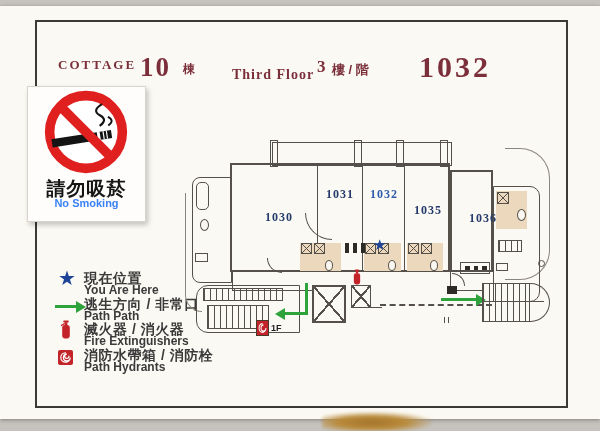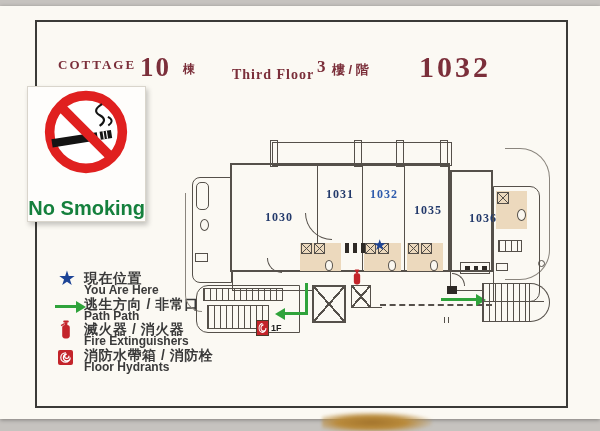--- a/index.html
+++ b/index.html
@@ -7,21 +7,21 @@
        font-family:"Liberation Sans","DejaVu Sans",sans-serif;}
   .abs{position:absolute;}
   .card{position:absolute;left:0;top:6px;width:600px;height:413px;background:#fbf9f3;
         box-shadow:0 1px 4px rgba(0,0,0,.35);}
   .frame{position:absolute;left:35px;top:20px;width:529px;height:384px;border:2px solid #3b3a37;}
   .maroon{color:#7b2f3a;font-family:"Liberation Serif","DejaVu Serif",serif;font-weight:bold;}
   
   .sticker{position:absolute;left:27px;top:86px;width:117px;height:134px;background:#fefdfb;
            border:1px solid #d9d5cc;box-shadow:2px 3px 5px rgba(0,0,0,.22);text-align:center;}
   .ns-zh{position:absolute;left:0;top:89px;width:117px;font-size:19px;font-weight:bold;color:#151515;letter-spacing:1px;}
-  .ns-en{position:absolute;left:0;top:110px;width:117px;font-size:20px;font-weight:bold;color:#15803d;text-align:right;}
+  .ns-en{position:absolute;left:0;top:110px;width:117px;font-size:11px;font-weight:bold;color:#3b82f6;}
   
   .lg-zh{font-size:14px;font-weight:bold;color:#3a3a3a;letter-spacing:.5px;line-height:11px;white-space:nowrap;}
   .lg-en{font-size:12px;font-weight:bold;color:#3a3a3a;line-height:12px;white-space:nowrap;}
   .star{color:#1d4496;}
   
   #plan{position:absolute;left:183px;top:133px;width:385px;height:215px;}
   .w{position:absolute;border:1px solid #55504a;box-sizing:border-box;}
   .w2{position:absolute;border:2px solid #55504a;box-sizing:border-box;}
   .hl{position:absolute;border-top:1.5px solid #55504a;}
   .vl{position:absolute;border-left:1.5px solid #55504a;}
@@ -69,20 +69,21 @@
     <g transform="rotate(-9 50 52)">
       <rect x="14" y="48" width="48" height="8.5" fill="#141414"></rect>
       <rect x="65" y="48" width="12" height="8.5" fill="#141414"></rect>
       <rect x="68" y="48" width="1.2" height="8.5" fill="#ffffff"></rect>
       <rect x="71.5" y="48" width="1.2" height="8.5" fill="#ffffff"></rect>
       <path d="M66 42 q 10 -5 2 -11 q -8 -6 4 -11" stroke="#141414" stroke-width="2.2" fill="none"></path>
       <path d="M75 43 q 8 -4 1 -9" stroke="#141414" stroke-width="2" fill="none"></path>
     </g>
     <line x1="23" y1="19" x2="77" y2="73" stroke="#e0201f" stroke-width="10"></line>
   </svg>
+  <div class="ns-zh">請勿吸菸</div>
   <div class="ns-en">No Smoking</div>
 </div>
 
 <div class="abs" style="left:55px;top:266px;width:24px;text-align:center;font-size:20px;"><span class="star">★</span></div>
 <div class="abs lg-zh" style="left:84px;top:273px;">現在位置</div>
 <div class="abs lg-en" style="left:84px;top:284px;">You Are Here</div>
 
 <div>
   <div class="gline" style="left:55px;top:305px;width:21px;height:3px;"></div>
   <div class="gheadR" style="left:76px;top:300.5px;"></div>
@@ -97,21 +98,21 @@
   <path d="M4.6 3.5 L1.1 5.6" stroke="#c3242a" stroke-width="1.4"></path>
 </svg>
 <div class="abs lg-zh" style="left:84px;top:324px;">滅火器 / 消火器</div>
 <div class="abs lg-en" style="left:84px;top:335px;">Fire Extinguishers</div>
 
 <svg class="abs" style="left:58px;top:350px;" width="15" height="15" viewBox="0 0 15 15">
   <rect width="15" height="15" rx="2" fill="#c3242a"></rect>
   <path d="M7.5 2.8 a4.7 4.7 0 1 0 4.7 4.7 a3.4 3.4 0 1 1 -3.4 -3.4 a2.1 2.1 0 1 0 2.1 2.1" fill="none" stroke="#ffffff" stroke-width="1.2" stroke-linecap="round"></path>
 </svg>
 <div class="abs lg-zh" style="left:84px;top:350px;">消防水帶箱 / 消防栓</div>
-<div class="abs lg-en" style="left:84px;top:361px;">Floor Hydrants</div>
+<div class="abs lg-en" style="left:84px;top:361px;">Path Hydrants</div>
 
 <div id="plan">
 
   <div class="abs" style="left:322px;top:15px;width:44px;height:130px;border:1px solid #8a857d;border-left:none;border-radius:0 30px 30px 0;"></div>
   <div class="abs" style="left:2px;top:60px;width:16px;height:118px;border:1px solid #8a857d;border-right:none;border-top:none;border-bottom-left-radius:18px;"></div>
   <div class="abs" style="left:355px;top:127px;width:5px;height:5px;border:1px solid #55504a;border-radius:50%;"></div>
 
   <div class="w" style="left:89px;top:9px;width:180px;height:24px;"></div>
   <div class="w" style="left:87px;top:7px;width:8px;height:27px;"></div>
   <div class="w" style="left:171px;top:7px;width:8px;height:27px;"></div>

